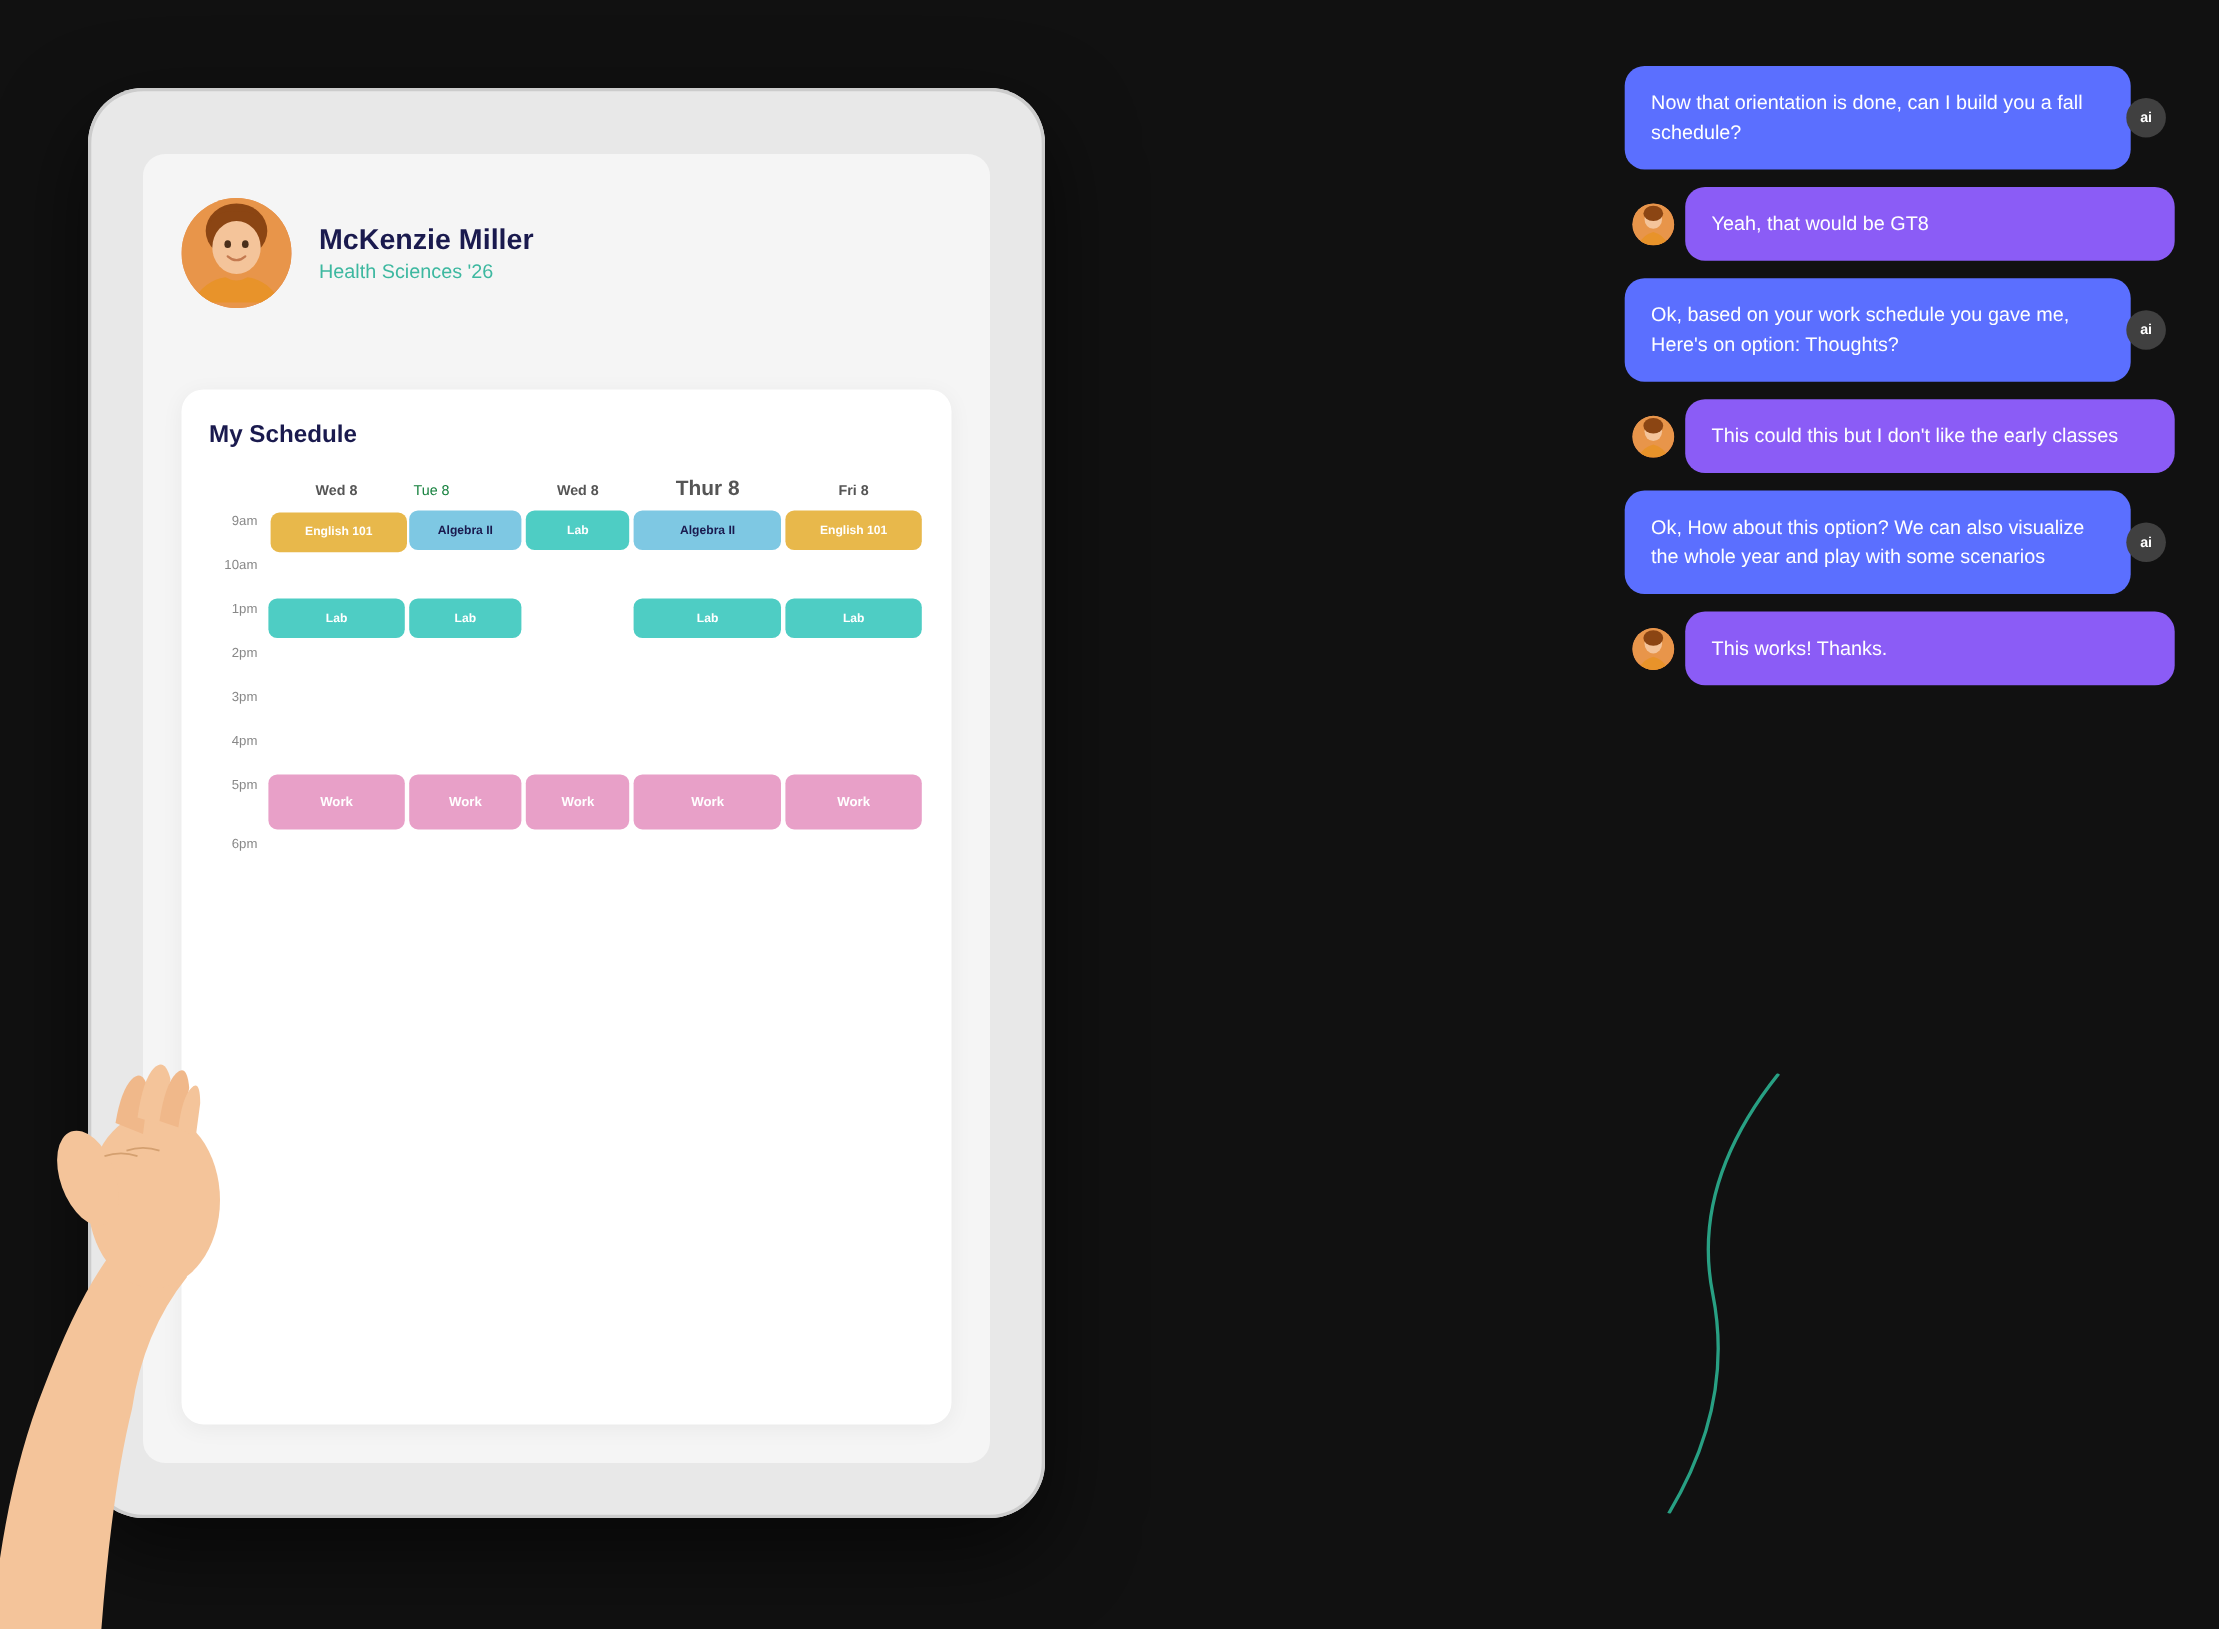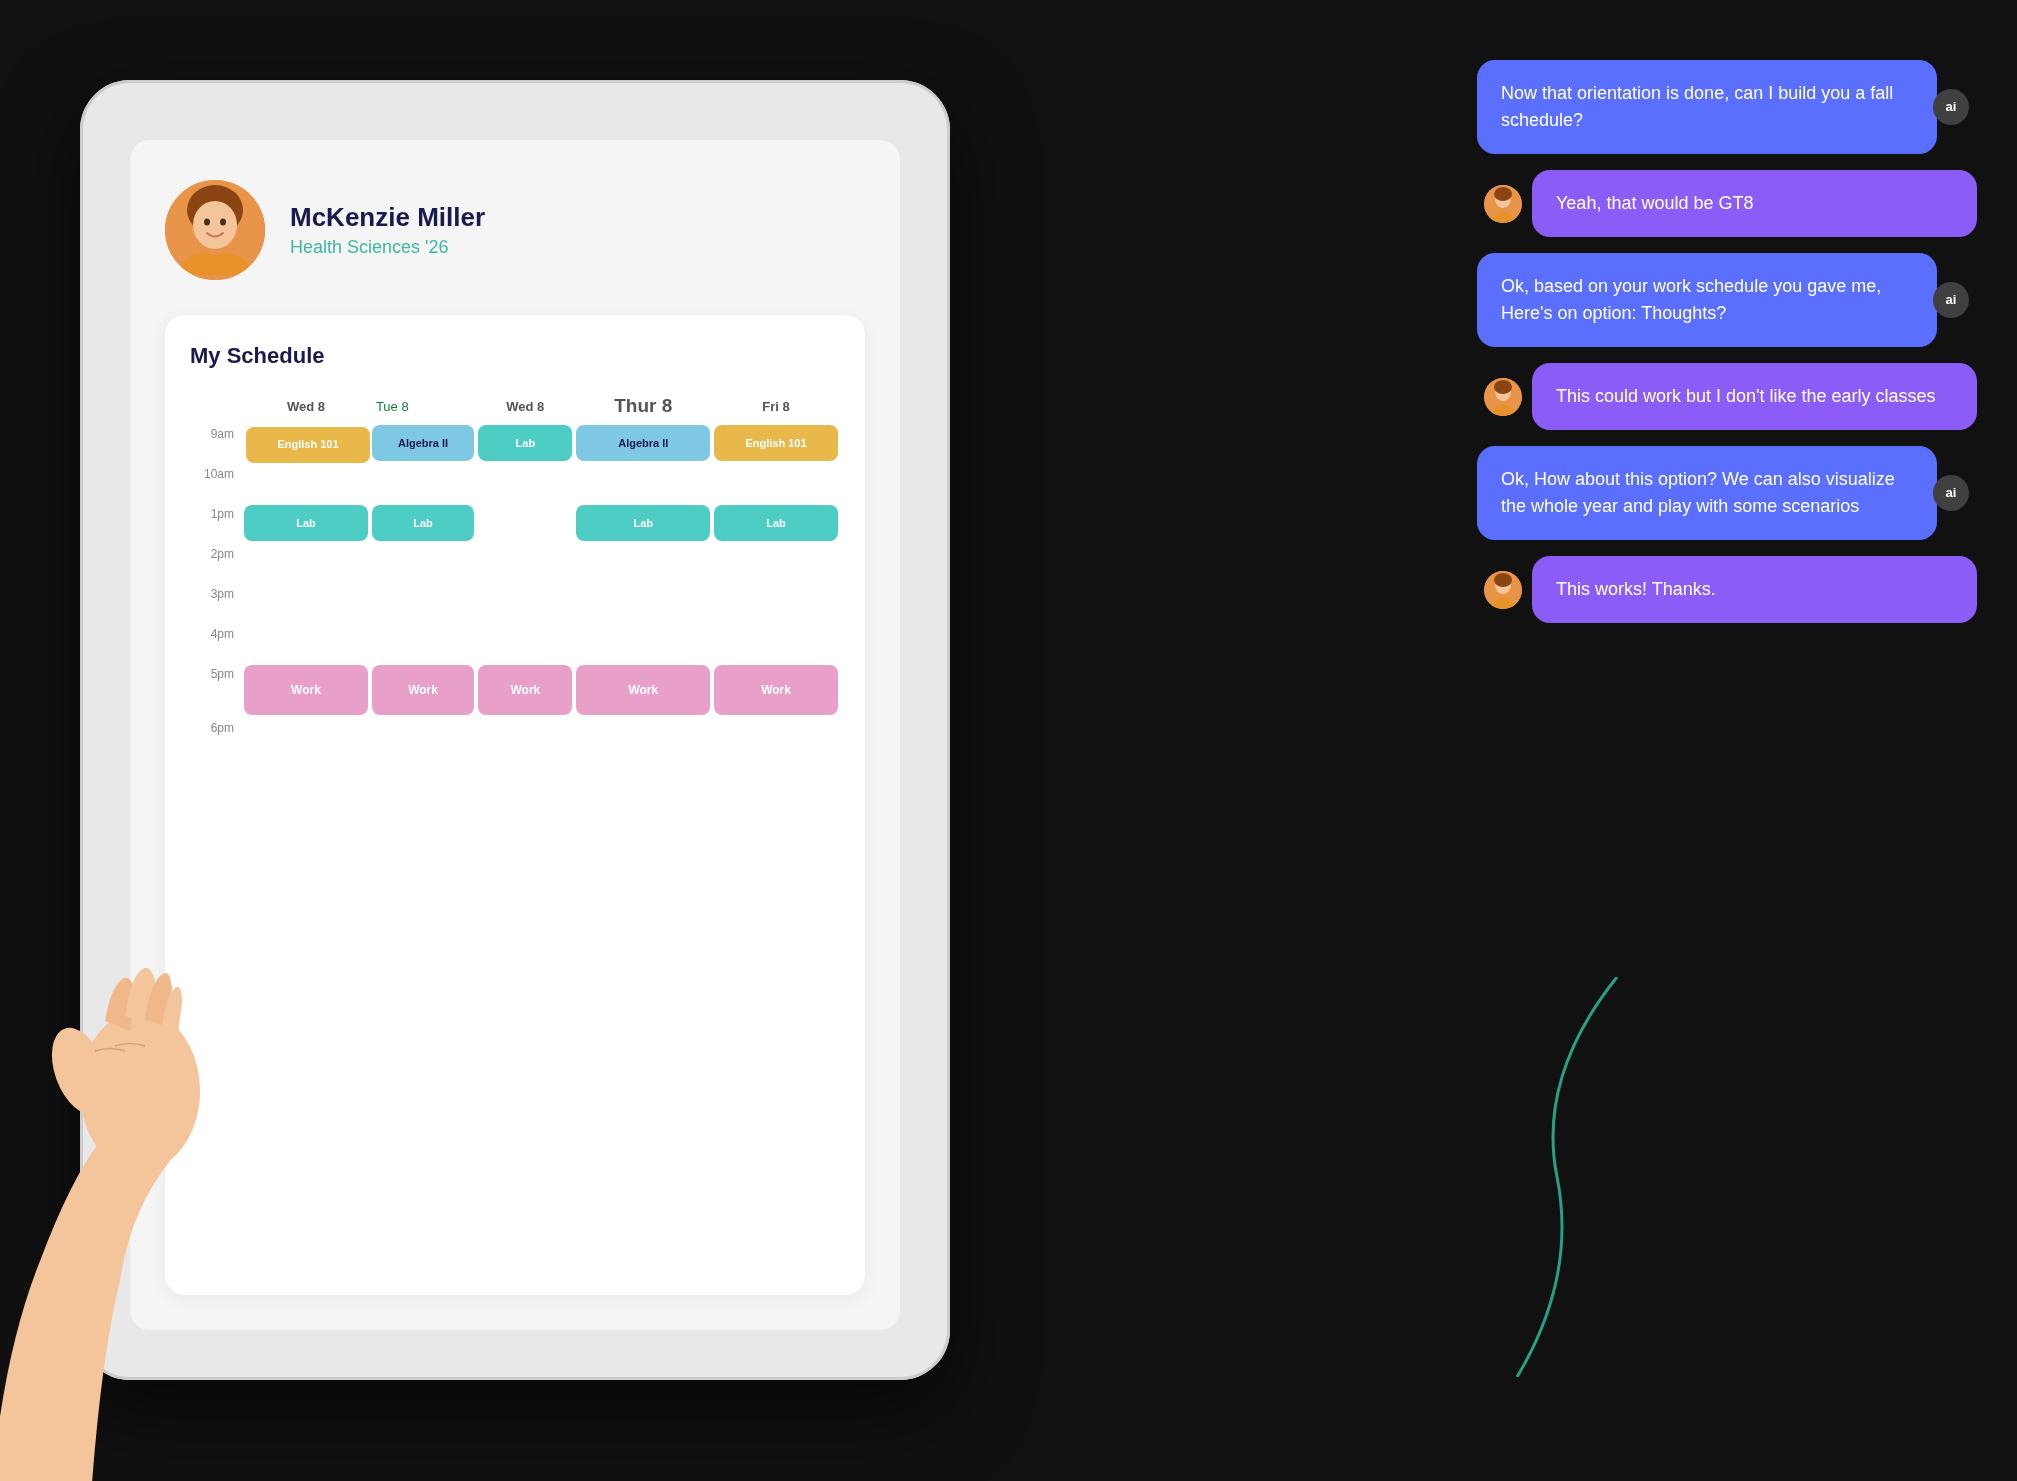--- a/index.html
+++ b/index.html
@@ -44,20 +44,21 @@
 
     .tablet-screen {
       width: 100%;
       background: #f5f5f5;
       border-radius: 20px;
       flex: 1;
       overflow: hidden;
       padding: 40px 35px 35px 35px;
       display: flex;
       flex-direction: column;
+      gap: 39px;
     }
 
     
     .profile-section {
       display: flex;
       align-items: center;
       gap: 25px;
       margin-bottom: 35px;
     }
 
@@ -474,21 +475,21 @@
 
     <div class="chat-bubble bubble-user" style="position:relative;">
       <div class="user-avatar">
         <svg viewBox="0 0 38 38" xmlns="http://www.w3.org/2000/svg" width="38" height="38">
           <rect width="38" height="38" rx="19" fill="#e8954a"></rect>
           <ellipse cx="19" cy="14" rx="8" ry="9" fill="#f4c49a"></ellipse>
           <path d="M5 38 Q10 28 19 26 Q28 28 33 38Z" fill="#e8932a"></path>
           <ellipse cx="19" cy="9" rx="9" ry="7" fill="#8B4513"></ellipse>
         </svg>
       </div>
-      <span>This could work but I don't like the early classes</span>
+      <span>This could this but I don't like the early classes</span>
     </div>
 
     <div class="chat-bubble bubble-ai" style="position:relative;">
       <span>Ok, How about this option? We can also visualize the whole year and play with some scenarios</span>
       <div class="ai-badge">
         <span>ai</span>
       </div>
     </div>
 
     <div class="chat-bubble bubble-user" style="position:relative;">

